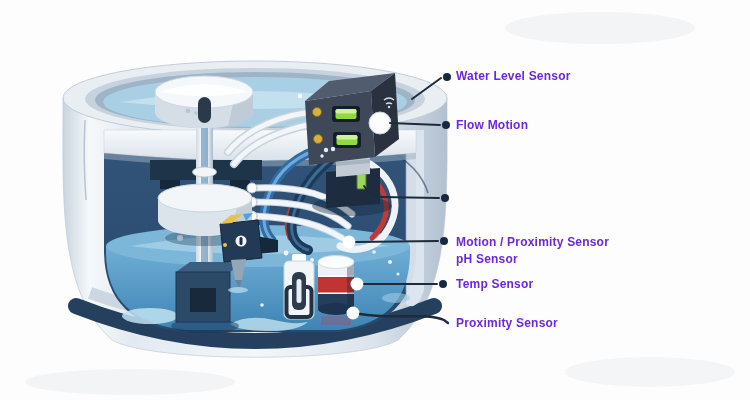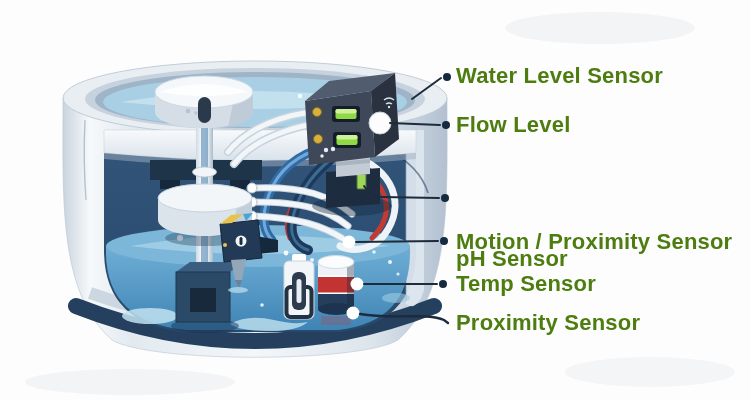--- a/index.html
+++ b/index.html
@@ -8,23 +8,23 @@
     width: 750px; height: 400px;
     background: #fdfdfe;
     overflow: hidden;
     font-family: "Liberation Sans", sans-serif;
   }
   #scene { position:absolute; left:0; top:0; }
   .label {
     position: absolute;
     left: 456px;
     font-weight: 700;
-    font-size: 22px;
+    font-size: 12px;
     letter-spacing: .2px;
-    color: #4d7c0f;
+    color: #6d28d9;
     white-space: nowrap;
     line-height: 22px;
   }
   .lbl-0 { top: 65px; }
   .lbl-1 { top: 114px; }
   .lbl-2 { top: 187px; margin-top: 44px; }
   .lbl-3 { top: 236px; margin-top: 12px; }
   .lbl-4 { top: 273px; }
   .lbl-5 { top: 312px; }
 </style>
@@ -274,19 +274,19 @@
         <circle cx="443" cy="284" r="4" fill="#16293f" stroke="none"></circle>
       </g>
       <g>
         <circle cx="353" cy="313" r="6.5" fill="#ffffff" stroke="none"></circle>
         <path d="M360,314 C395,320 426,312 444,320 L448,323" stroke-width="2.4"></path>
       </g>
     </g>
   </svg>
 
   <div class="label lbl-0">Water Level Sensor</div>
-  <div class="label lbl-1">Flow Level</div>
+  <div class="label lbl-1">Flow Motion</div>
   <div class="label lbl-2">Motion / Proximity Sensor</div>
   <div class="label lbl-3">pH Sensor</div>
   <div class="label lbl-4">Temp Sensor</div>
   <div class="label lbl-5">Proximity Sensor</div>
 
 </div>
 
 </body></html>

